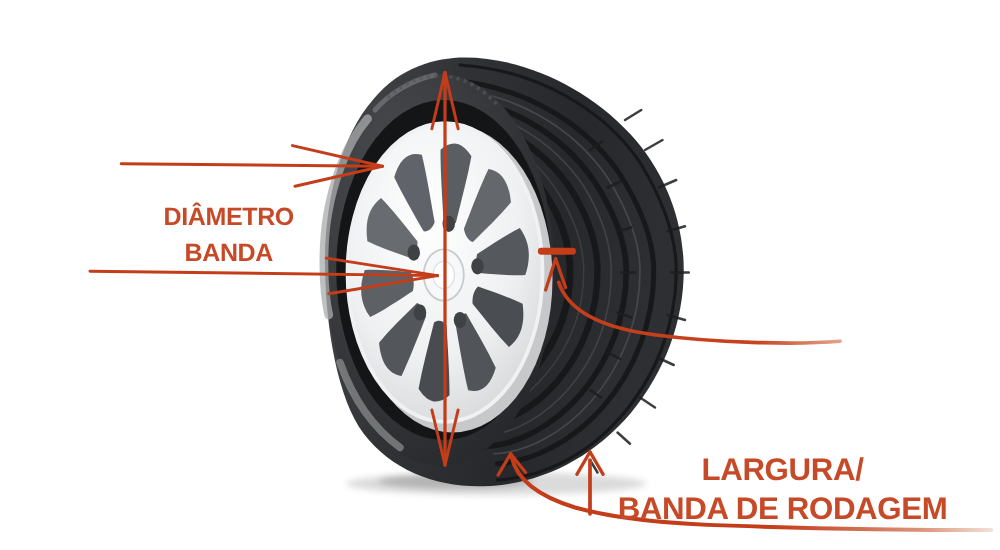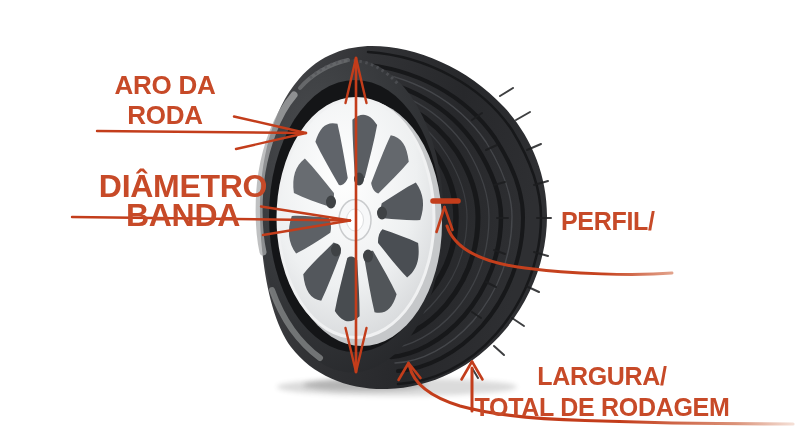--- a/index.html
+++ b/index.html
@@ -9,23 +9,23 @@
     font-family:"Liberation Sans",sans-serif;
   }
   .stage{position:absolute;left:0;top:0;width:800px;height:440px;}
   .stage svg{position:absolute;left:0;top:0;}
   .label{
     position:absolute;font-weight:700;color:var(--label-color,#C74A28);
     text-align:center;letter-spacing:-0.3px;
   }
   .label span{display:block;}
   #rim-label{left:68px;top:70px;width:194px;font-size:26px;line-height:30px;}
-  #diameter-label{left:86px;top:172px;width:194px;font-size:32px;line-height:29px;}
+  #diameter-label{left:86px;top:160px;width:194px;font-size:20px;line-height:29px;}
   #profile-label{left:561px;top:206px;width:220px;font-size:25px;line-height:31px;text-align:left;}
-  #width-label{left:470px;top:361px;width:264px;font-size:25px;line-height:31px;}
+  #width-label{left:494px;top:361px;width:264px;font-size:25px;line-height:31px;}
   .arrow{stroke:var(--arrow-color,#C33D1B);fill:none;stroke-linecap:round;}
 </style>
 </head>
 <body>
 
 <div class="stage">
 
   <svg width="800" height="440" viewBox="0 0 800 440">
     <defs>
       <radialGradient id="rimG" cx="0.42" cy="0.32" r="0.85">
@@ -178,32 +178,27 @@
     <g class="arrow">
       <path d="M 408.5 363 L 398.5 380" stroke-width="2.6"></path>
       <path d="M 408.5 363 L 420.5 378" stroke-width="2.6"></path>
       <path d="M 409.5 366 C 414 386 434 398 460 406 C 498 416.5 545 419.5 585 420.5 C 655 423 745 424 793 424" stroke-width="3.2" stroke="url(#tailFade)"></path>
       <path d="M 472 368 L 472 411" stroke-width="3"></path>
       <path d="M 472 361.5 L 461.5 379.5" stroke-width="2.6"></path>
       <path d="M 472 361.5 L 482.5 379.5" stroke-width="2.6"></path>
     </g>
   </svg>
 
-  <div id="rim-label" class="label">
-    <span>ARO DA</span>
-    <span>RODA</span>
-  </div>
 
   <div id="diameter-label" class="label">
     <span>DIÂMETRO</span>
     <span>BANDA</span>
   </div>
 
   <div id="profile-label" class="label">
-    <span>PERFIL/</span>
   </div>
 
   <div id="width-label" class="label">
     <span>LARGURA/</span>
-    <span>TOTAL DE RODAGEM</span>
+    <span>BANDA DE RODAGEM</span>
   </div>
 
 </div>
 
 </body></html>

